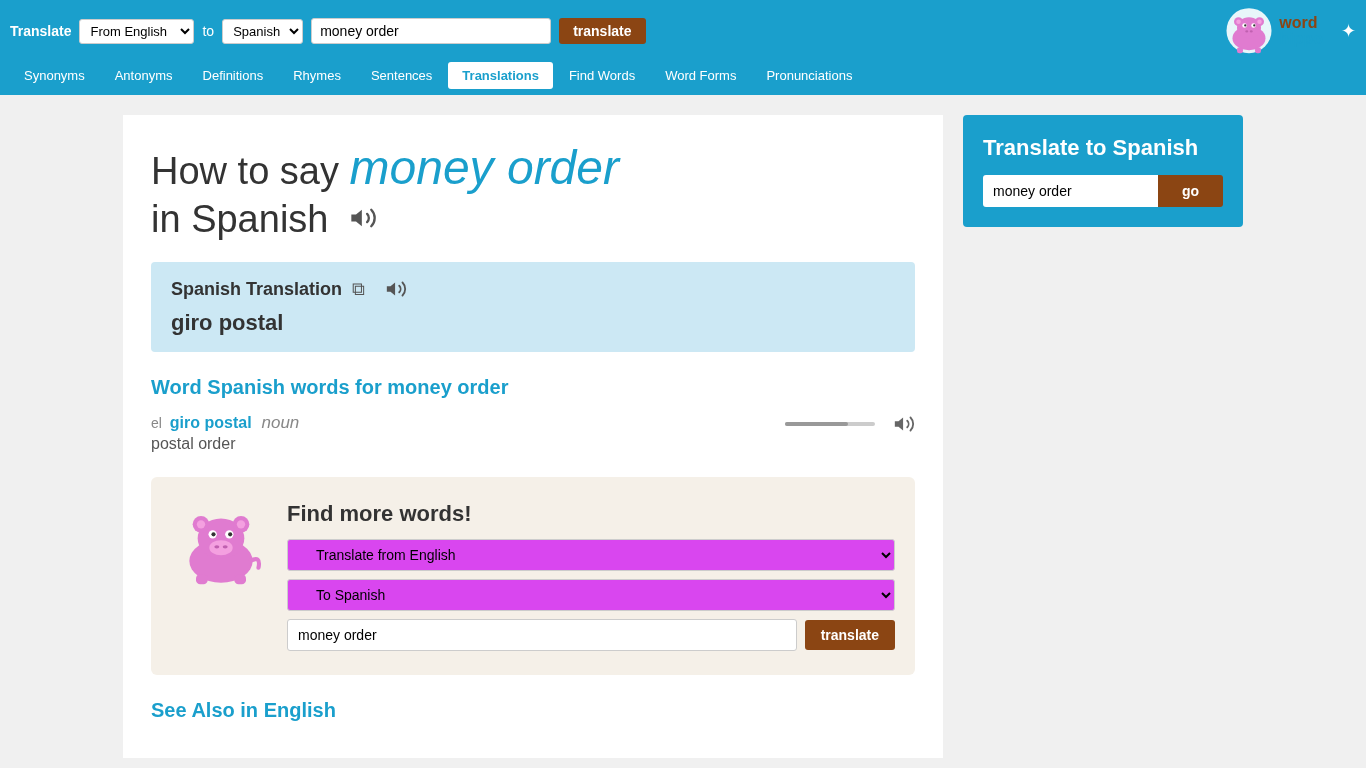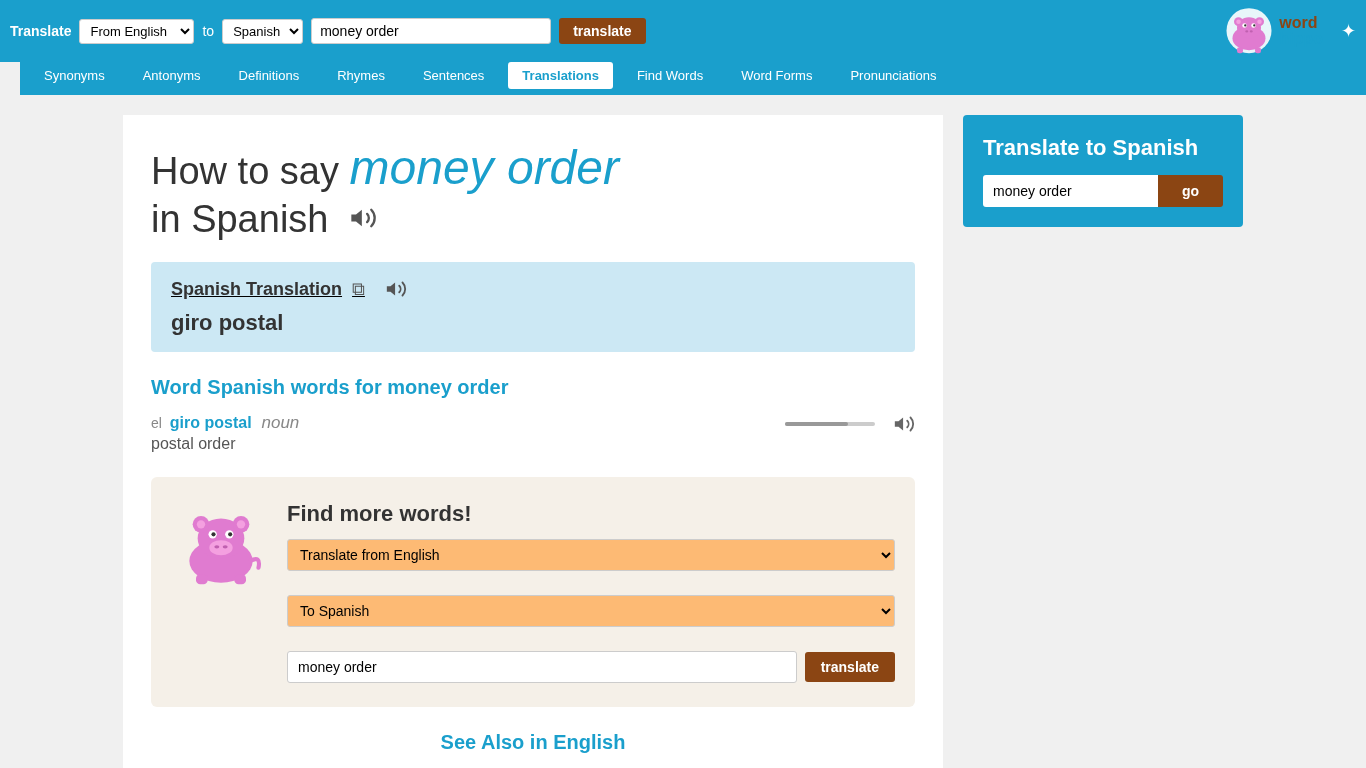--- a/index.html
+++ b/index.html
@@ -54,23 +54,22 @@
     #star-icon {
       color: white;
       font-size: 18px;
       margin-left: 10px;
     }
 
     
     #nav-bar {
       background: #1a9fcc;
       display: flex;
-      gap: 10px;
+      gap: 2px;
       padding: 0 10px 6px 10px;
-      margin-left: 20px;
     }
     .nav-item {
       padding: 6px 14px;
       color: white;
       font-size: 13px;
       cursor: pointer;
       border-radius: 3px;
       text-decoration: none;
       font-weight: 500;
     }
@@ -125,21 +124,20 @@
       background: #cce8f4;
       border-radius: 4px;
       padding: 16px 20px;
       margin-bottom: 24px;
     }
     #translation-box .translation-header {
       display: flex;
       align-items: center;
       gap: 10px;
       margin-bottom: 10px;
-      text-decoration: underline;
     }
     #translation-box .translation-title {
       font-size: 18px;
       font-weight: bold;
       color: #333;
     }
     #translation-box .copy-icon {
       font-size: 18px;
       color: #555;
       cursor: pointer;
@@ -202,26 +200,26 @@
     }
     #find-more-right { flex: 1; }
     #find-more-title {
       font-size: 22px;
       font-weight: bold;
       color: #333;
       margin-bottom: 12px;
     }
     #find-more-right select {
       width: 100%;
-      padding: 6px 8px;
+      padding: 6px 24px;
       font-size: 14px;
       border: 1px solid #ccc;
       border-radius: 3px;
-      margin-bottom: 24px;
-      background: #fdba74;
+      margin-bottom: 8px;
+      background: #d946ef;
     }
     #find-more-bottom {
       display: flex;
       gap: 8px;
       align-items: center;
     }
     #find-more-bottom input[type="text"] {
       flex: 1;
       padding: 7px 10px;
       font-size: 14px;
@@ -238,21 +236,20 @@
       cursor: pointer;
       font-weight: bold;
     }
 
     
     #see-also-title {
       font-size: 20px;
       color: #1a9fcc;
       font-weight: bold;
       margin-bottom: 12px;
-      text-align: center;
     }
     .see-also-entry {
       display: flex;
       align-items: center;
       margin-bottom: 6px;
     }
     .see-also-link { color: #1a9fcc; font-size: 15px; text-decoration: none; flex: 1; }
     .see-also-right {
       display: flex;
       align-items: center;

